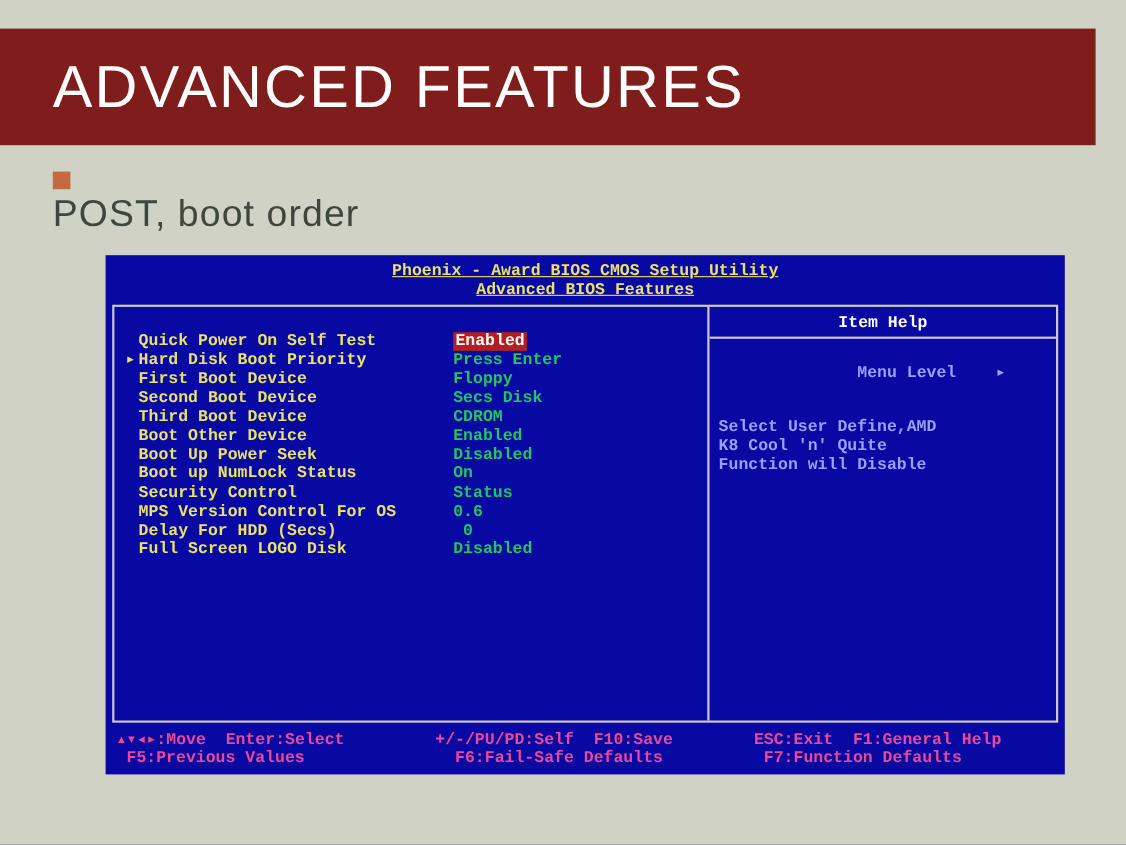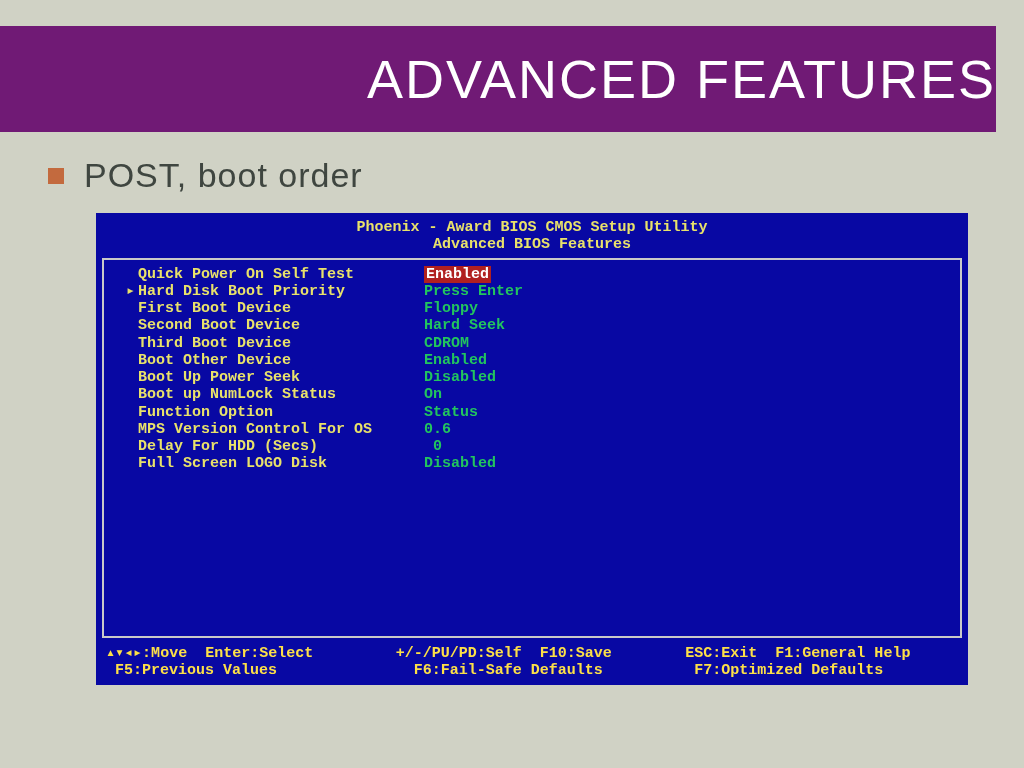--- a/index.html
+++ b/index.html
@@ -9,39 +9,38 @@
     background: #d0d2c5;
     font-family: Arial, sans-serif;
     overflow: hidden;
   }
   .slide {
     width: 100%;
     height: 100%;
     position: relative;
   }
   .title-bar {
-    background: #701a75;
+    background: #7f1d1d;
     margin: 26px 28px 0 0;
     padding: 22px 0 22px 48px;
-    text-align: right;
   }
   .title-bar h1 {
     color: #ffffff;
     font-size: 54px;
     font-weight: 400;
     letter-spacing: 2px;
   }
   .content {
     padding: 24px 48px 0 48px;
   }
   .bullet-row {
     display: flex;
-    align-items: center;
-    gap: 20px;
+    gap: 3px;
     margin-bottom: 18px;
+    flex-direction: column;
   }
   .bullet {
     width: 16px;
     height: 16px;
     background: #c36a3e;
     display: inline-block;
   }
   .bullet-text {
     color: #3f4640;
     font-size: 34px;
@@ -58,31 +57,33 @@
     line-height: 1.15;
     color: #ffffff;
     position: relative;
     padding: 6px 0 6px 0;
   }
   .bios-title {
     text-align: center;
     color: #e9e26a;
     font-weight: bold;
     white-space: pre;
+    text-decoration: underline;
   }
   .bios-box {
     border: 2px solid #c9c9c9;
     margin: 4px 6px 4px 6px;
     height: 380px;
     display: flex;
     position: relative;
   }
   .bios-left {
     flex: 0 0 63%;
-    padding: 6px 4px 6px 20px;
+    padding: 6px 4px 6px 8px;
+    margin-top: 17px;
   }
   .bios-right {
     flex: 1;
     border-left: 2px solid #c9c9c9;
     padding: 6px 8px;
   }
   .row {
     display: flex;
     white-space: pre;
   }
@@ -119,21 +120,21 @@
   }
   .help-body {
     color: #9aa0ff;
     font-weight: bold;
     white-space: pre-wrap;
   }
   .help-body .arrow {
     color: #9aa0ff;
   }
   .bios-footer {
-    color: #fde047;
+    color: #ec4899;
     font-weight: bold;
     padding: 3px 10px 0 10px;
     white-space: pre;
     display: flex;
     flex-wrap: wrap;
   }
   .ftr-line { width: 100%; display:flex; }
   .ftr-col1 { flex: 0 0 34%; }
   .ftr-col2 { flex: 0 0 34%; }
   .ftr-col3 { flex: 1; }
@@ -157,41 +158,52 @@
       <div class="bios">
 
         <div class="bios-title">Phoenix - Award BIOS CMOS Setup Utility</div>
         <div class="bios-title">Advanced BIOS Features</div>
 
         <div class="bios-box">
           <div class="bios-left" id="bios-left">
               <div class="row"><span class="lbl">Quick Power On Self Test</span><span class="val hl">Enabled</span></div>
               <div class="row"><span class="lbl"><span class="ptr">▸</span>Hard Disk Boot Priority</span><span class="val">Press Enter</span></div>
               <div class="row"><span class="lbl">First Boot Device</span><span class="val">Floppy</span></div>
-              <div class="row"><span class="lbl">Second Boot Device</span><span class="val">Hard Seek</span></div>
+              <div class="row"><span class="lbl">Second Boot Device</span><span class="val">Secs Disk</span></div>
               <div class="row"><span class="lbl">Third Boot Device</span><span class="val">CDROM</span></div>
               <div class="row"><span class="lbl">Boot Other Device</span><span class="val">Enabled</span></div>
               <div class="row"><span class="lbl">Boot Up Power Seek</span><span class="val">Disabled</span></div>
               <div class="row"><span class="lbl">Boot up NumLock Status</span><span class="val">On</span></div>
-              <div class="row"><span class="lbl">Function Option</span><span class="val">Status</span></div>
+              <div class="row"><span class="lbl">Security Control</span><span class="val">Status</span></div>
               <div class="row"><span class="lbl">MPS Version Control For OS</span><span class="val">0.6</span></div>
               <div class="row"><span class="lbl">Delay For HDD (Secs)</span><span class="val"> 0</span></div>
               <div class="row"><span class="lbl">Full Screen LOGO Disk</span><span class="val">Disabled</span></div>
             </div>
+          <div class="bios-right">
+            <div class="help-title">Item Help</div>
+            <div class="help-divider"></div>
+            <div class="help-body">
+              <span>Menu Level</span>    <span class="arrow">▸</span>
+            </div>
+            <div style="height:14px"></div>
+            <div class="help-body">Select User Define,AMD
+K8 Cool 'n' Quite
+Function will Disable</div>
+          </div>
         </div>
 
         <div class="bios-footer">
           <div class="ftr-line">
             <span class="ftr-col1">▴▾◂▸:Move  Enter:Select</span>
             <span class="ftr-col2">+/-/PU/PD:Self  F10:Save</span>
             <span class="ftr-col3">ESC:Exit  F1:General Help</span>
           </div>
           <div class="ftr-line">
             <span class="ftr-col1"> F5:Previous Values</span>
             <span class="ftr-col2">  F6:Fail-Safe Defaults</span>
-            <span class="ftr-col3"> F7:Optimized Defaults</span>
+            <span class="ftr-col3"> F7:Function Defaults</span>
           </div>
         </div>
 
       </div>
     </div>
   </div>
 </div>
 
 </body></html>

